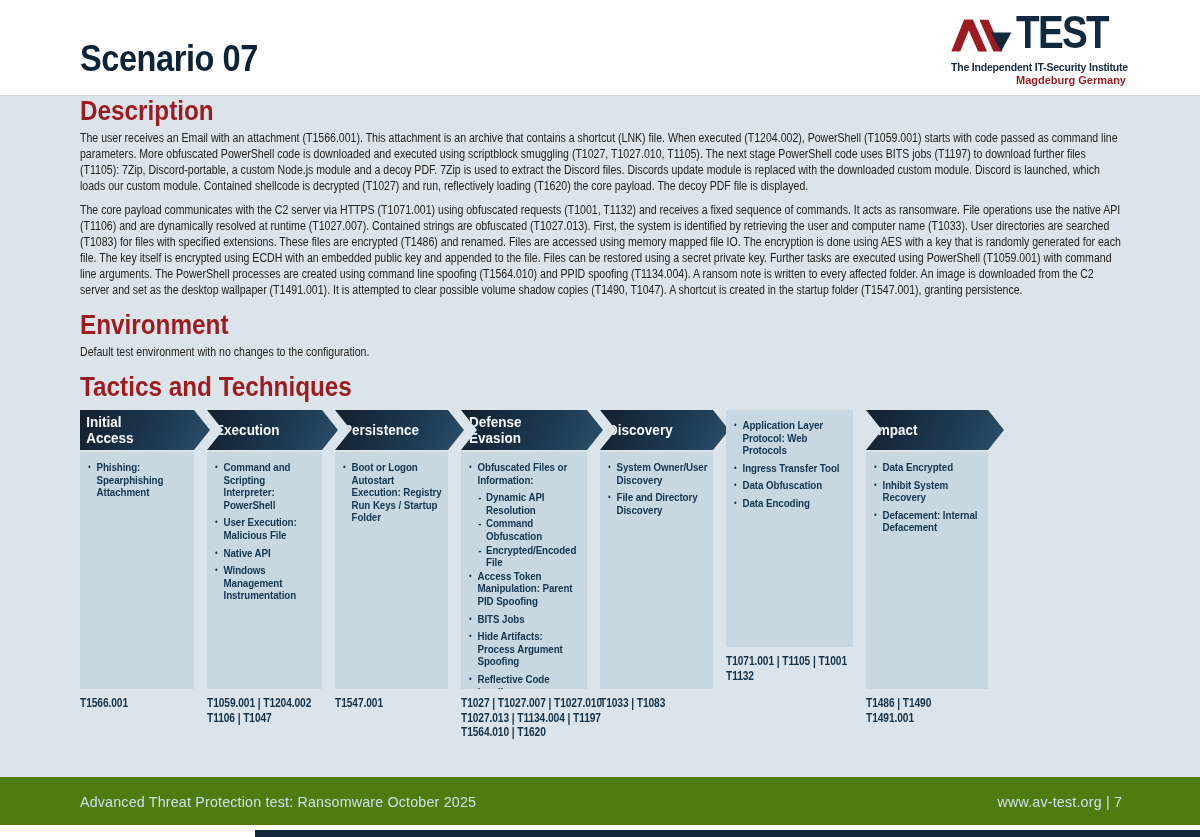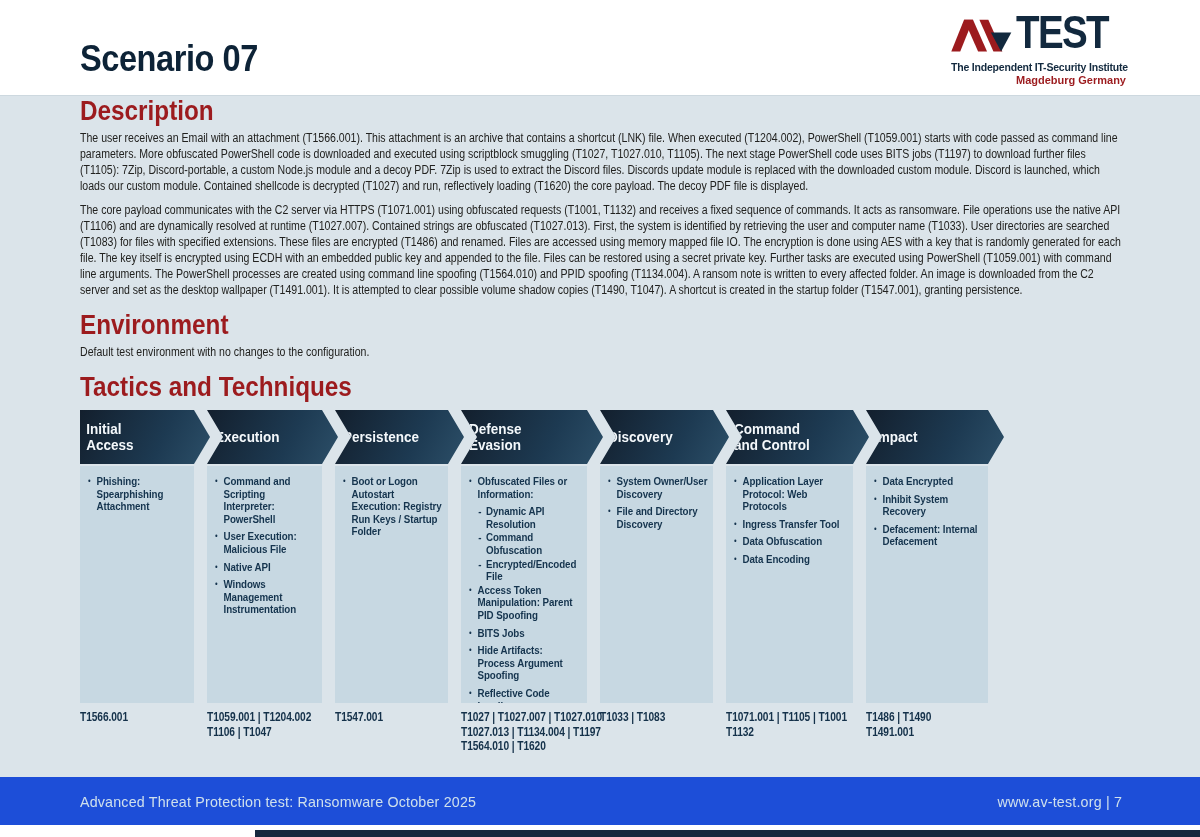--- a/index.html
+++ b/index.html
@@ -40,21 +40,21 @@
   .mt { margin-top:12px; }
 
   
   .matrix { display:flex; margin-top:8px; }
   .col { margin-right:13px; position:relative; }
   .col:nth-child(1){ width:114px; } .col:nth-child(2){ width:115px; }
   .col:nth-child(3){ width:113px; } .col:nth-child(4){ width:126px; }
   .col:nth-child(5){ width:113px; } .col:nth-child(6){ width:127px; }
   .col:nth-child(7){ width:122px; margin-right:0; }
   .chev {
-    height:54px; width:calc(100% + 16px);
+    height:40px; width:calc(100% + 16px);
     background:linear-gradient(115deg,#131f2d 0%,#1d3a52 62%,#2c4f68 100%);
     display:flex; align-items:center;
     clip-path:polygon(0 0, calc(100% - 16px) 0, 100% 50%, calc(100% - 16px) 100%, 0 100%, 16px 50%);
     margin-bottom:2px;
   }
   .col:first-child .chev {
     clip-path:polygon(0 0, calc(100% - 16px) 0, 100% 50%, calc(100% - 16px) 100%, 0 100%);
   }
   .chev-label {
     color:#f4f8fb; font-size:15px; font-weight:bold; line-height:16.5px;
@@ -66,21 +66,21 @@
   .tech { display:flex; margin-bottom:5px; }
   .bullet { color:#15344e; font-size:9px; line-height:12.6px; width:10px; flex:0 0 10px; }
   .tlabel { color:#15344e; font-size:11.5px; font-weight:bold; line-height:12.6px; letter-spacing:-0.1px; }
   .sub { display:flex; margin:0 0 1px 11px; }
   .dash { color:#15344e; font-size:11.5px; font-weight:bold; line-height:12.6px; width:9px; flex:0 0 9px; }
   .ids { margin-top:7px; transform:scaleX(0.85); transform-origin:0 0; }
   .idline { color:#14314a; font-size:12px; font-weight:bold; line-height:14.5px; white-space:nowrap; letter-spacing:-0.1px; }
 
   
   footer {
-    height:48px; background:#1d4ed8; display:flex; align-items:center;
+    height:48px; background:#4d7c0f; display:flex; align-items:center;
     justify-content:space-between; padding:0 78px 0 80px;
   }
   .ftext { color:#cfe0ec; font-size:15px; letter-spacing:0.2px; transform:scaleX(0.95); white-space:nowrap; }
   .ftext.l { transform-origin:0 50%; }
   .ftext.r { transform-origin:100% 50%; }
 
   
   .post { height:12px; background:#ffffff; position:relative; }
   .next-edge { position:absolute; left:255px; right:0; bottom:0; height:7px; background:#15293e; }
 </style>
@@ -237,23 +237,20 @@
                 <span class="bullet">•</span>
                 <span class="tlabel">File and Directory Discovery</span>
               </div>
             </div>
           </div>
           <div class="ids">
             <div class="idline">T1033 | T1083</div>
           </div>
         </div>
         <div class="col">
-          <div class="chev">
-            <span class="chev-label">Command and Control</span>
-          </div>
           <div class="cell">
             <div class="cshrink">
               <div class="tech">
                 <span class="bullet">•</span>
                 <span class="tlabel">Application Layer Protocol: Web Protocols</span>
               </div>
               <div class="tech">
                 <span class="bullet">•</span>
                 <span class="tlabel">Ingress Transfer Tool</span>
               </div>

